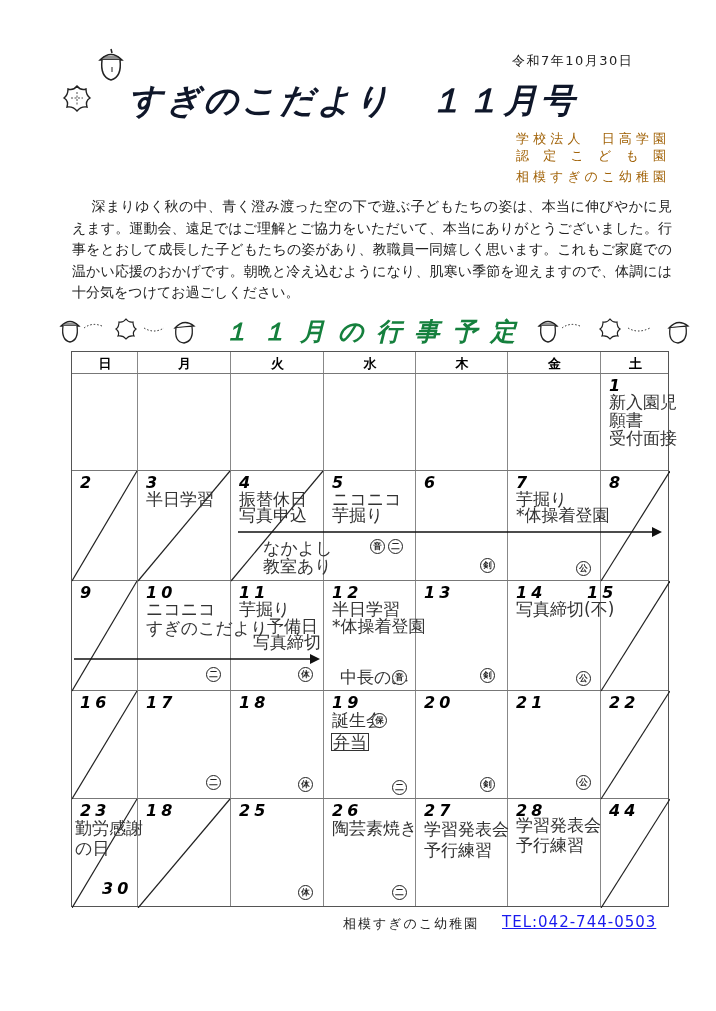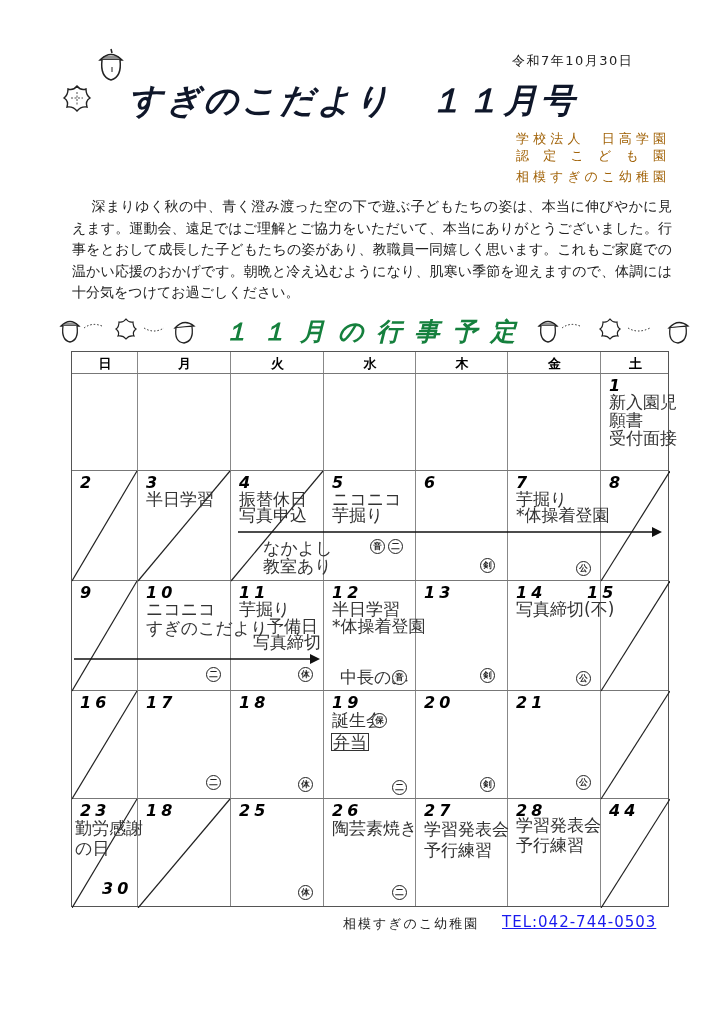--- a/index.html
+++ b/index.html
@@ -238,20 +238,23 @@
     <div class="mark" style="left:68px;top:89px">二</div>
   </div>
   <div class="cell" style="left:344px;top:339px;width:92px;height:108px">
     <div class="dnum">20</div>
     <div class="mark" style="left:64px;top:86px">剣</div>
   </div>
   <div class="cell" style="left:436px;top:339px;width:93px;height:108px">
     <div class="dnum">21</div>
     <div class="mark" style="left:68px;top:84px">公</div>
   </div>
+  <div class="cell" style="left:529px;top:339px;width:69px;height:108px">
+    <div class="dnum">22</div>
+  </div>
 
   <div class="cell" style="left:0;top:447px;width:66px;height:109px">
     <div class="dnum">23</div>
     <div class="ev" style="top:20px;left:3px">勤労感謝</div>
     <div class="ev" style="top:40px;left:3px">の日</div>
     <div class="dnum" style="left:30px;top:80px">30</div>
   </div>
   <div class="cell" style="left:66px;top:447px;width:93px;height:109px">
     <div class="dnum">18</div>
   </div>

